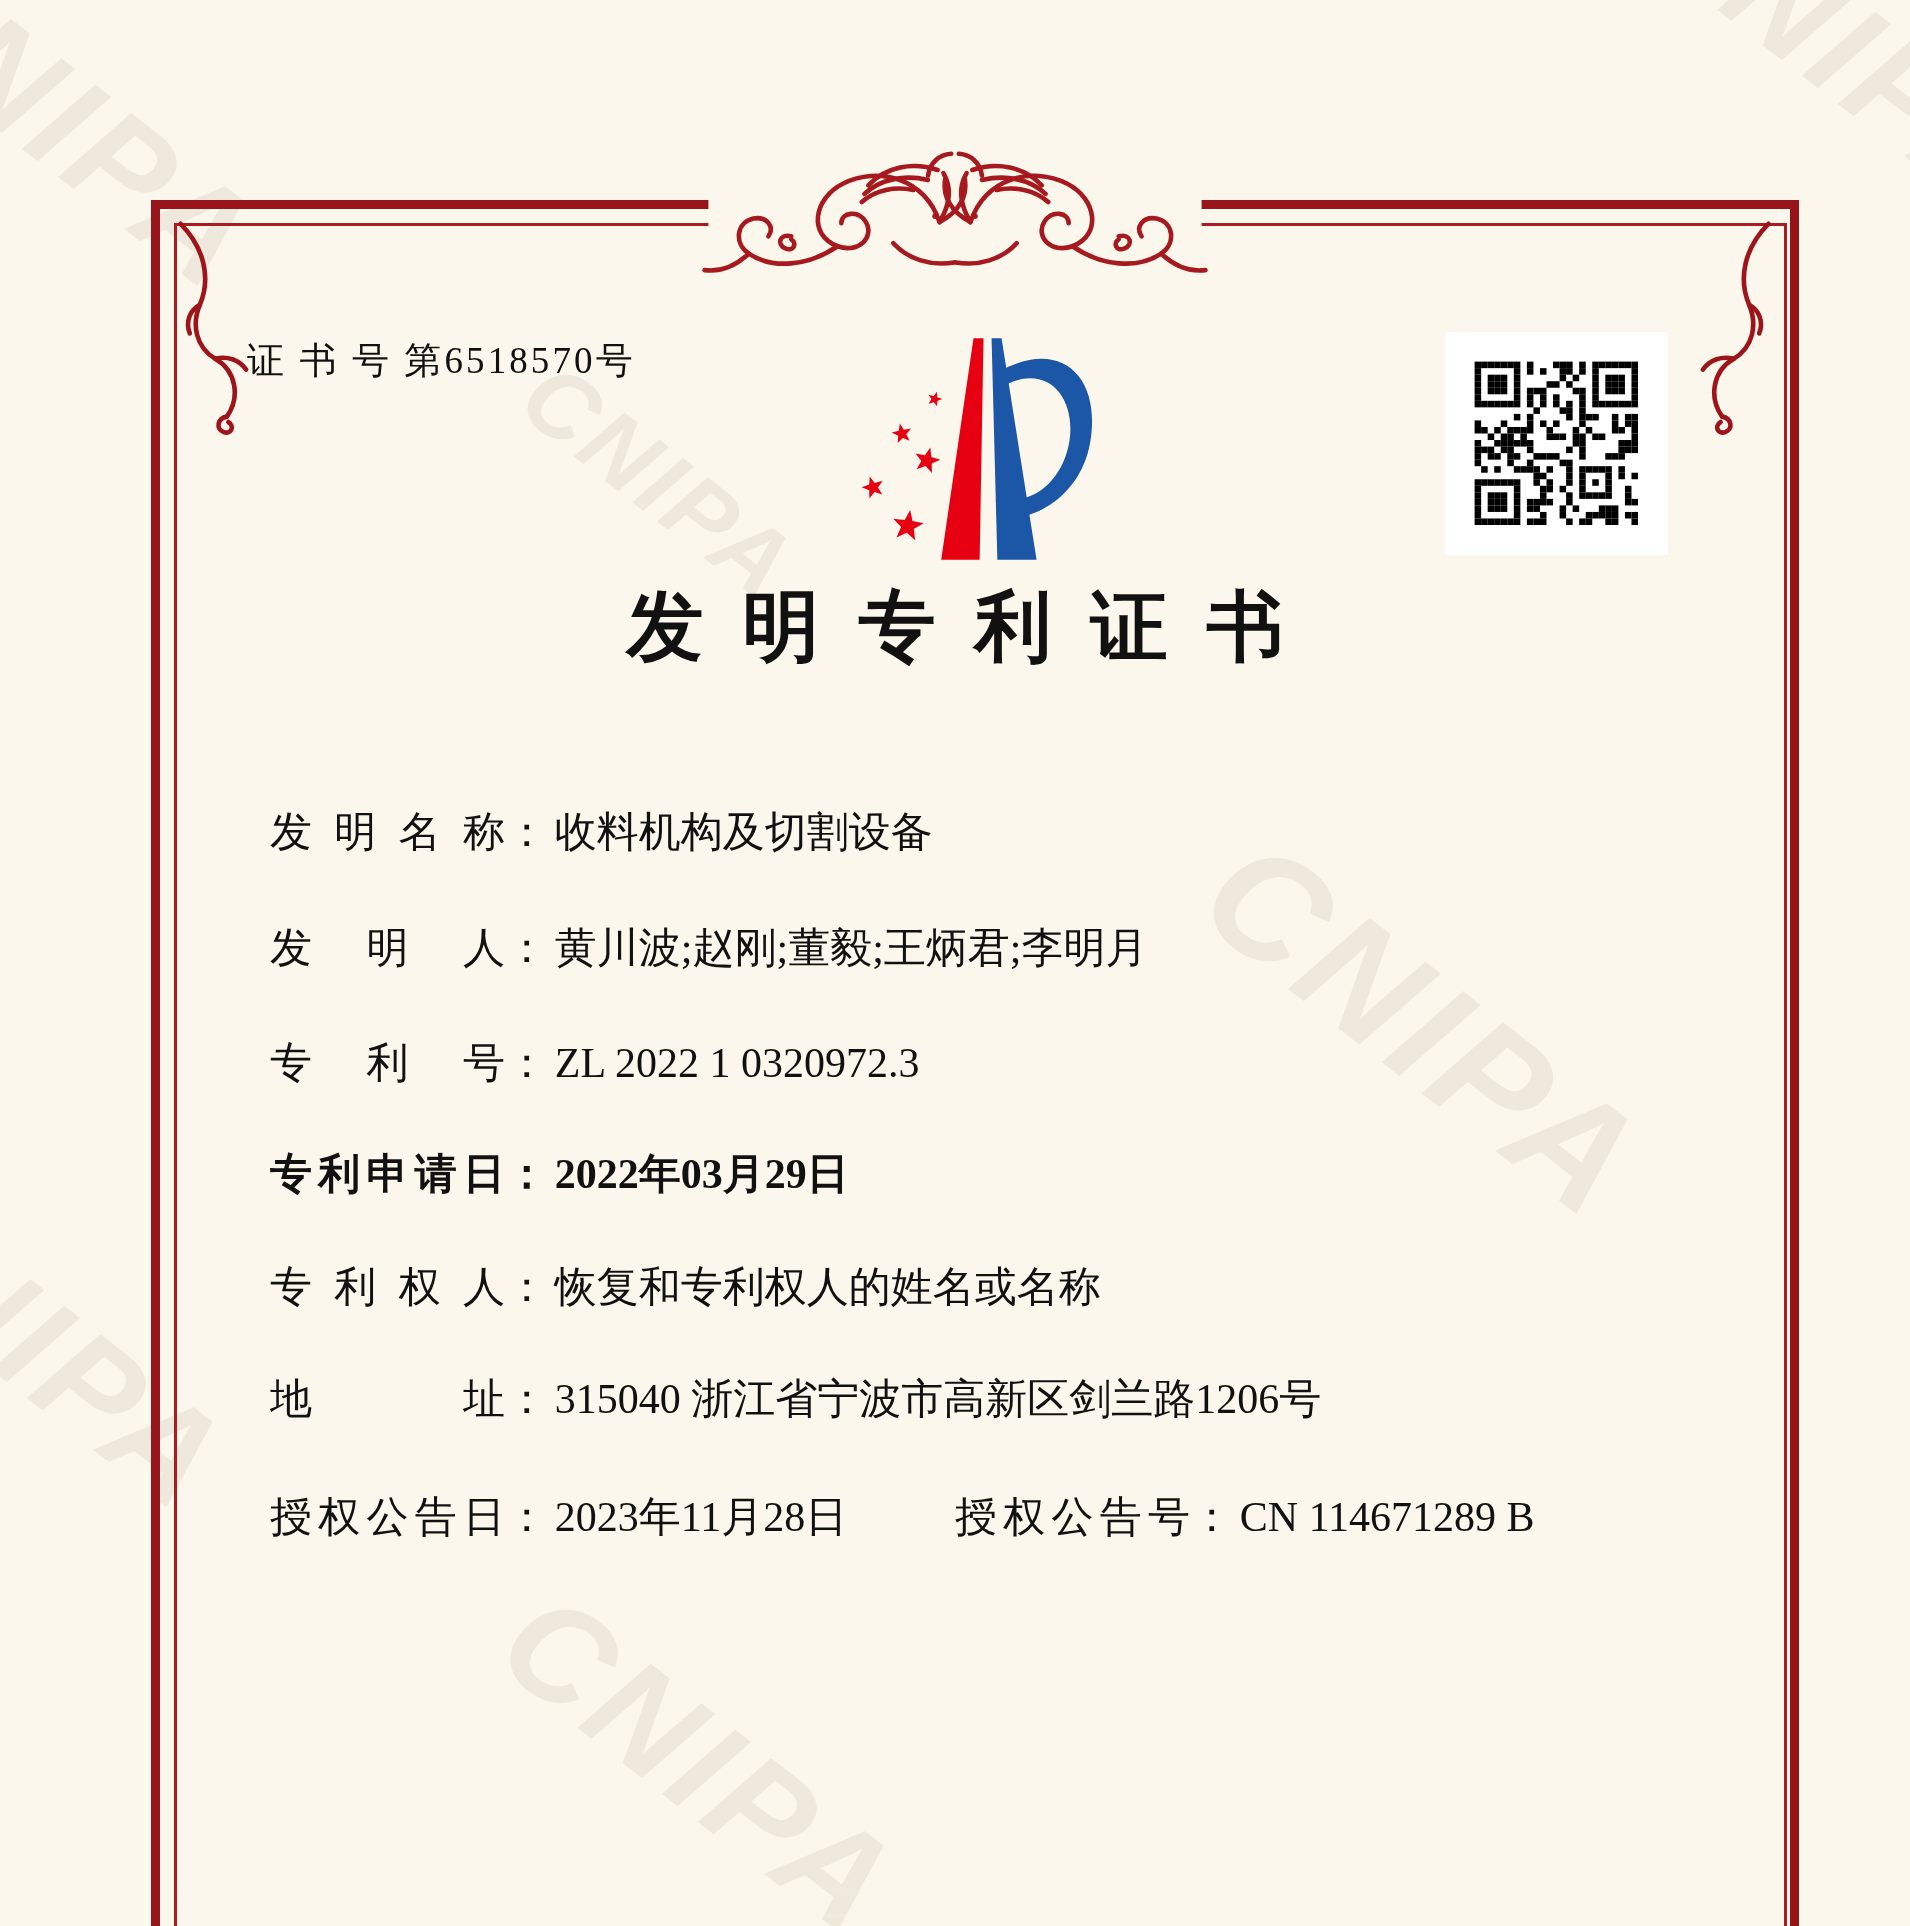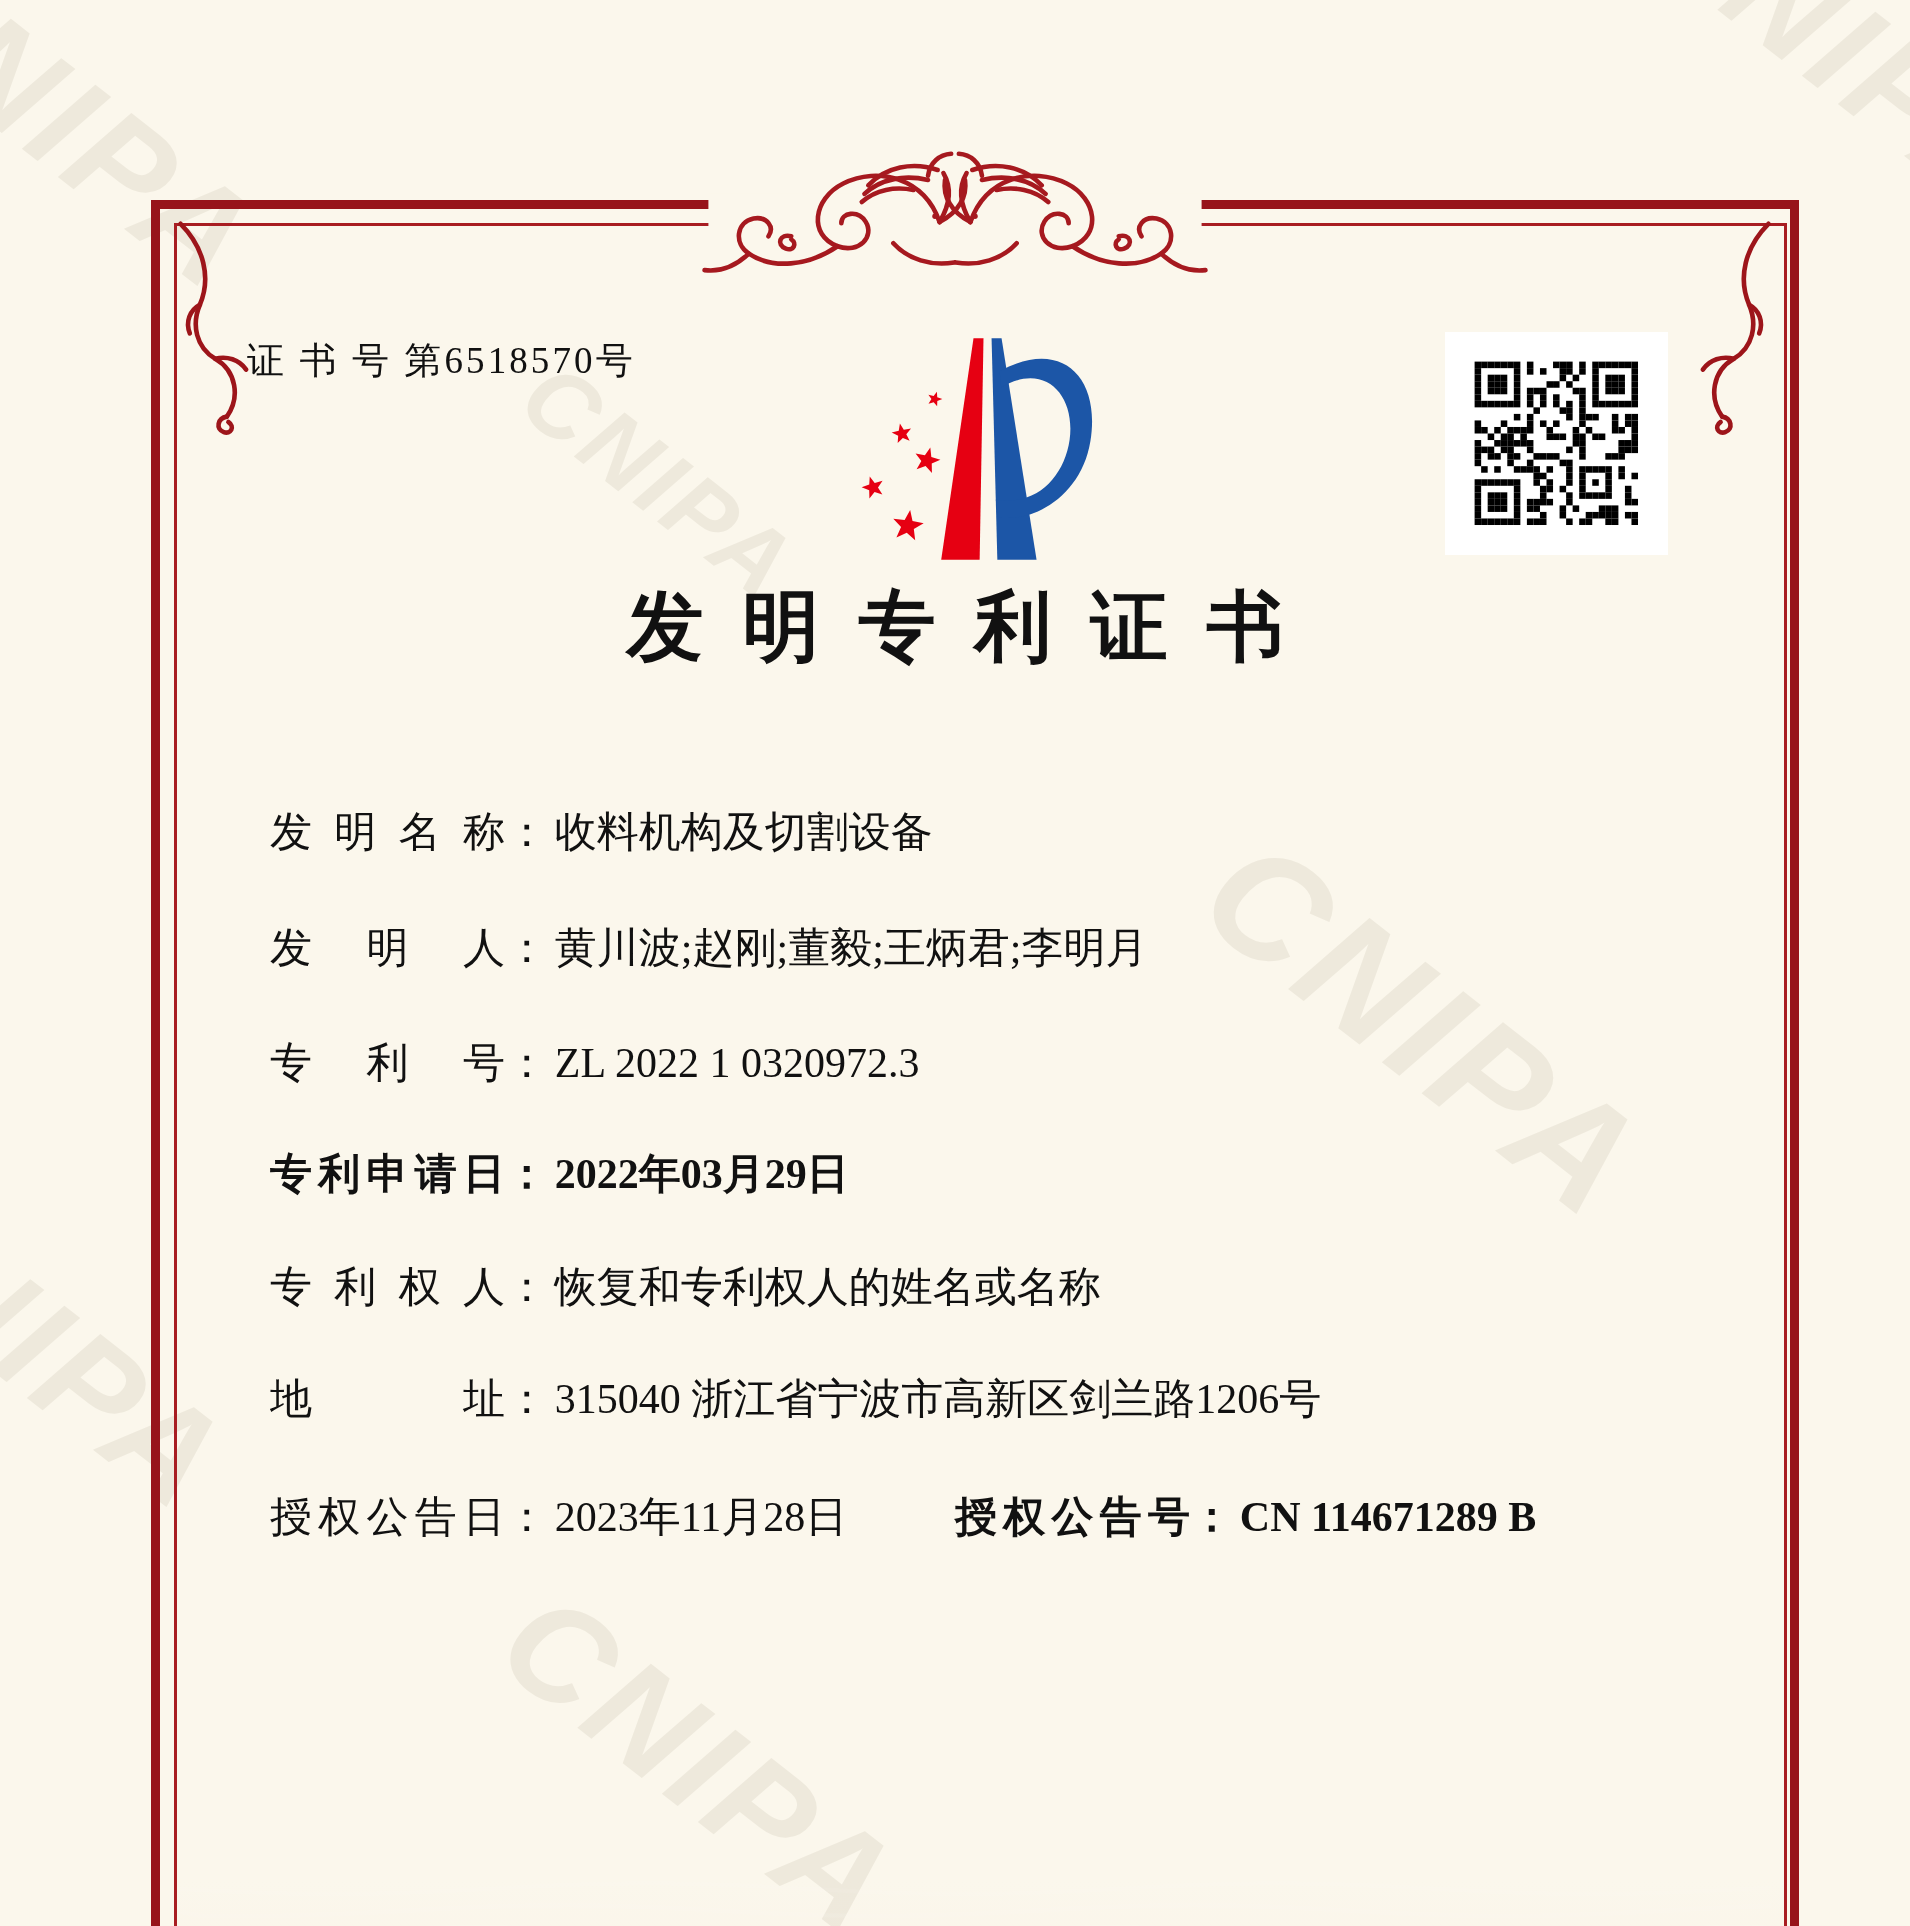--- a/index.html
+++ b/index.html
@@ -16,21 +16,21 @@
   .borderOuter{left:151px;top:200px;width:1630px;height:2333px;border:9.2px solid #97141b;z-index:4;}
   .borderInner{left:174px;top:223px;width:1607px;height:2311px;border:3.5px solid #a81d22;z-index:4;}
   .content{z-index:6;}
   #certno{left:247px;top:336px;font-size:37px;letter-spacing:3.1px;}
   #title{left:0;top:576px;width:1910px;text-align:center;font-size:77px;font-weight:600;
          letter-spacing:39px;padding-left:39px;box-sizing:border-box;}
   .frow{left:270px;font-size:42px;white-space:nowrap;}
   .flabel{display:inline-block;width:235px;text-align:justify;text-align-last:justify;vertical-align:bottom;}
   .fvalue{margin-left:7px;}
   .fcolon{margin-left:0.8px;}
-  #grantcol2{left:955px;font-size:42px;white-space:nowrap;font-weight:bold;}
+  #grantcol2{left:955px;font-size:42px;white-space:nowrap;}
   #bodytext{left:262px;top:1586px;width:1448px;}
   #bodytext p{margin:0;font-size:35px;line-height:59px;text-align:justify;text-indent:2em;letter-spacing:0.4px;}
   svg{position:absolute;overflow:visible;}
   .orn{z-index:5;}
 </style>
 </head>
 <body>
 
 <div id="page">
 

